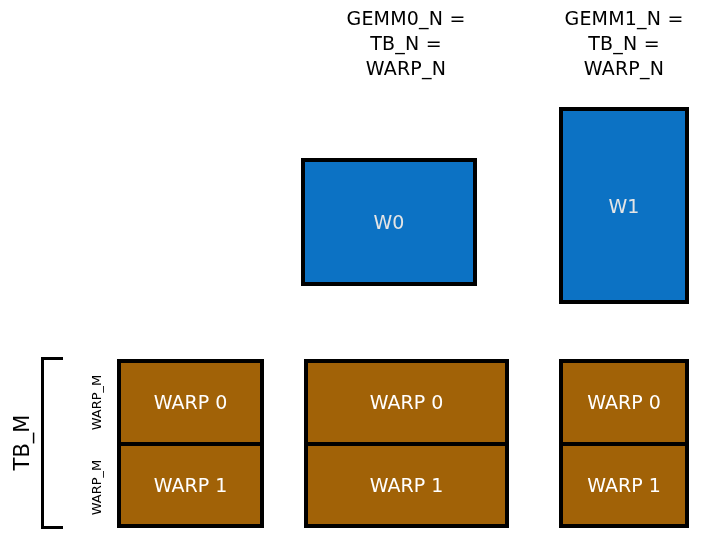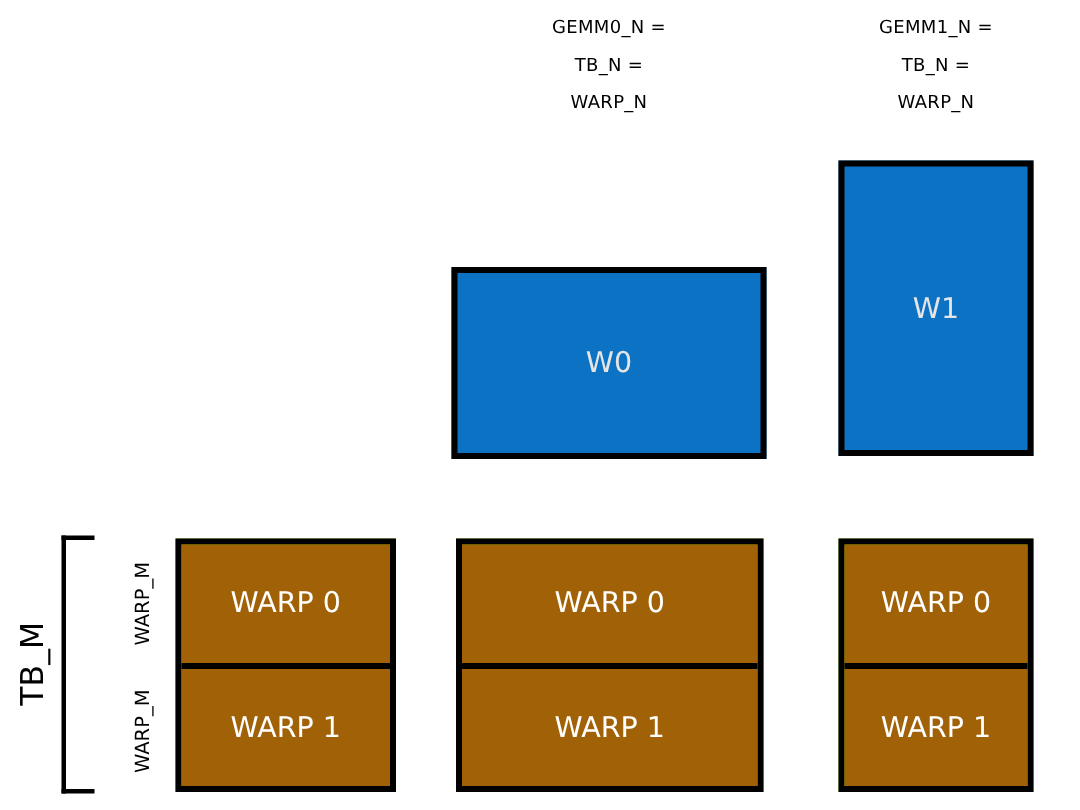--- a/index.html
+++ b/index.html
@@ -14,42 +14,42 @@
     background: #ffffff;
     overflow: hidden;
     font-family: "DejaVu Sans", "Liberation Sans", sans-serif;
     color: #000000;
   }
 
   
   .col-caption {
     position: absolute;
     text-align: center;
-    font-size: 12px;
+    font-size: 19px;
     line-height: 25px;
     color: #000000;
     white-space: pre-line;
     letter-spacing: 0.2px;
   }
   #caption-gemm0 { left: 310px; top: 6px; width: 192px; }
   #caption-gemm1 { left: 548px; top: 6px; width: 152px; }
 
   
   .warp-tile {
     position: absolute;
     background: #0c72c4;
     border: 4px solid #000000;
     box-sizing: border-box;
     display: flex;
     align-items: center;
     justify-content: center;
     color: #e5e5e5;
     font-size: 19px;
   }
-  #tile-w0 { left: 301px; top: 178px; width: 210px; height: 128px; }
+  #tile-w0 { left: 301px; top: 158px; width: 176px; height: 128px; }
   #tile-w1 { left: 559px; top: 107px; width: 130px; height: 197px; }
 
   
   .warp-stack {
     position: absolute;
     border: 4px solid #000000;
     box-sizing: border-box;
     background: #76bb03;
     display: flex;
     flex-direction: column;

